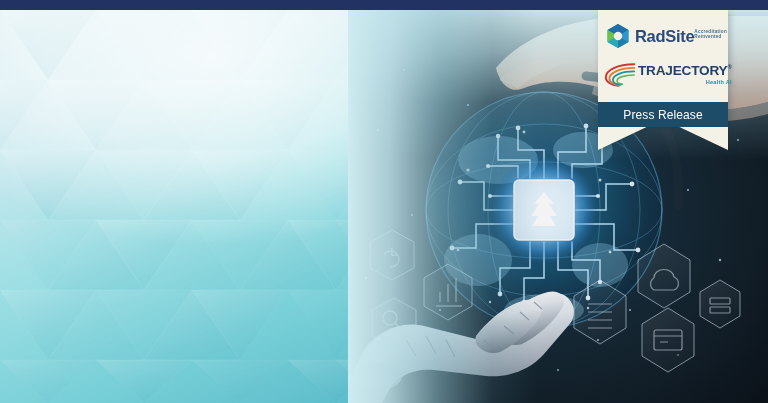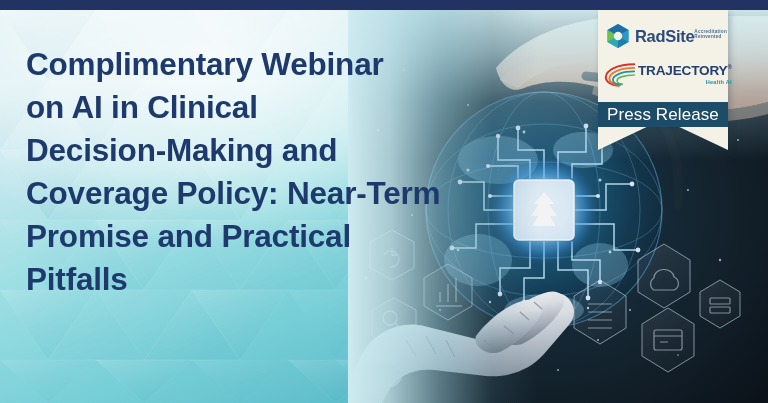--- a/index.html
+++ b/index.html
@@ -87,21 +87,21 @@
   }
   .ribbon-body{
     position:absolute;left:0;top:0;width:130px;height:140px;
     background:#f4f2e6;
     clip-path:polygon(0 0,100% 0,100% 100%,50% 78%,0 100%);
   }
   .ribbon-label{
     position:absolute;left:0;top:92px;width:130px;height:25px;
     background:#1d4c69;
     display:flex;align-items:center;justify-content:center;
-    color:#fff;font-size:17px;font-weight:400;letter-spacing:.1px;
+    color:#fff;font-size:12px;font-weight:400;letter-spacing:.1px;
   }
   .logo-radsite{
     position:absolute;left:8px;top:10px;width:114px;height:32px;
     display:flex;align-items:center;gap:5px;
   }
   .rs-mark{width:24px;height:26px;flex:0 0 auto;}
   .rs-text{display:flex;flex-direction:row;line-height:1;}
   .rs-name{font-size:16.5px;font-weight:700;color:#2c4a7c;letter-spacing:-.3px;}
   .rs-tag{font-size:4.6px;font-weight:700;color:#4a6d93;letter-spacing:.25px;margin-top:2.5px;}
   .logo-traj{
@@ -368,28 +368,20 @@
         <ellipse cx="34" cy="366" rx="20" ry="13" fill="#9aa6b2" opacity=".7"></ellipse>
       </g>
 
       <rect width="420" height="393" fill="#0b1a24" opacity=".05"></rect>
     </svg>
 
     <div class="photo-topfade"></div>
     <div class="photo-fade"></div>
   </div>
 
-  <h1 class="headline">
-    <span class="ln">Complimentary Webinar</span>
-    <span class="ln">on AI in Clinical</span>
-    <span class="ln">Decision-Making and</span>
-    <span class="ln">Coverage Policy: Near-Term</span>
-    <span class="ln">Promise and Practical</span>
-    <span class="ln">Pitfalls</span>
-  </h1>
 
   <div class="ribbon">
     <div class="ribbon-body"></div>
 
     <div class="logo-radsite">
       <svg class="rs-mark" viewBox="0 0 48 52">
         <polygon points="24,2 45,14 45,38 24,50 3,38 3,14" fill="#2aa8c4"></polygon>
         <polygon points="24,2 45,14 24,26 3,14" fill="#1d6fa5"></polygon>
         <polygon points="45,14 45,38 24,26" fill="#2f97c9"></polygon>
         <polygon points="3,14 24,26 3,38" fill="#6cc24a"></polygon>

